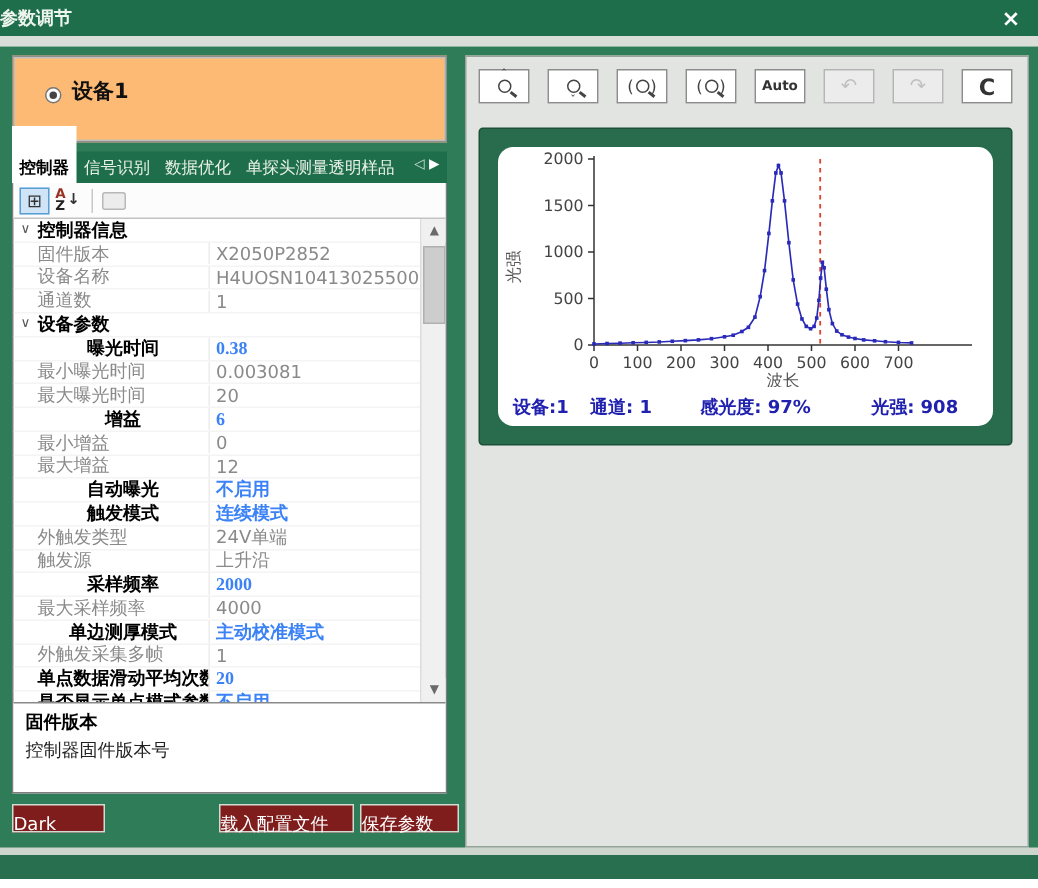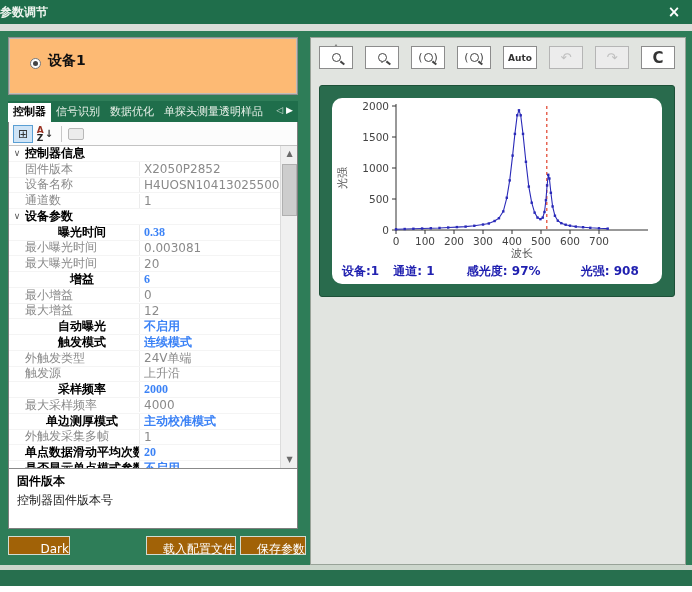--- a/index.html
+++ b/index.html
@@ -17,21 +17,21 @@
   
   .left-panel{position:absolute;left:8px;top:37px;width:290px;}
   .device-box{position:relative;width:290px;height:58px;background:#fdba74;border:1px solid #8f8f8f;
               box-shadow:inset 0 0 0 1px #c2bfb8;}
   .radio{position:absolute;left:21px;top:20px;width:11px;height:11px;border-radius:50%;
          background:#fdfdfd;border:1px solid #777;}
   .radio::after{content:"";position:absolute;left:2px;top:2px;width:5px;height:5px;border-radius:50%;background:#444;}
   .device-label{position:absolute;left:39px;top:14px;font-size:14px;font-weight:bold;color:#111;}
   
   .tabbar{margin-top:6px;height:21px;background:#1f6e4b;display:flex;align-items:flex-end;position:relative;}
-  .tab{font-size:11px;color:#e9f1e9;padding:1px 5px 3px 5px;cursor:pointer;white-space:nowrap;}
+  .tab{font-size:11px;color:#e9f1e9;padding:20px 5px 3px 5px;cursor:pointer;white-space:nowrap;}
   .tab.selected{background:#ffffff;color:#000;font-weight:bold;}
   .tab-arrows{position:absolute;right:2px;top:4px;font-size:9px;color:#ffffff;letter-spacing:3px;}
   .tab-arrows .dim{opacity:.75;}
   
   .grid-wrap{width:290px;background:#ffffff;border:1px solid #7e7e7e;border-top:none;}
   .grid-toolbar{height:24px;border-bottom:1px solid #c3c3c3;display:flex;align-items:center;padding-left:4px;background:#fcfcfc;}
   .gt-icon{width:20px;height:18px;display:flex;align-items:center;justify-content:center;margin-right:2px;
            font-size:12px;color:#333;cursor:pointer;}
   .gt-icon.selected{background:#cfe4f6;border:1px solid #5a9fd4;}
   .gt-sep{width:1px;height:16px;background:#c8c8c8;margin:0 4px;}
@@ -56,22 +56,22 @@
   .sbtn{position:absolute;left:0;width:17px;height:16px;background:#f0f0f0;color:#6a6a6a;font-size:8px;
         text-align:center;line-height:16px;cursor:pointer;}
   .sbtn.up{top:0;}  .sbtn.down{bottom:0;}
   .sthumb{position:absolute;left:1px;top:18px;width:15px;height:52px;background:#cdcdcd;border:1px solid #b0b0b0;cursor:pointer;}
   
   .desc{border-top:1px solid #8a8a8a;background:#ffffff;height:60px;padding:4px 8px;}
   .desc .dtitle{font-size:12px;font-weight:bold;color:#000;}
   .desc .dtext{font-size:12px;color:#222;margin-top:2px;}
   
   .footer-btns{position:relative;margin-top:7px;height:27px;}
-  .gbtn{position:absolute;top:0;height:19px;background:#a16207;border:1px solid #d2dcd2;color:#ffffff;
-        font-size:12px;text-align:right;line-height:25px;cursor:pointer;font-family:"DejaVu Sans",sans-serif;}
+  .gbtn{position:absolute;top:0;height:19px;background:#7f1d1d;border:1px solid #d2dcd2;color:#ffffff;
+        font-size:12px;text-align:left;line-height:25px;cursor:pointer;font-family:"DejaVu Sans",sans-serif;}
   .btn-dark{left:0;width:62px;}
   .btn-load{left:138px;width:90px;}
   .btn-save{left:232px;width:66px;}
   
   .right-panel{position:absolute;left:310px;top:37px;width:376px;height:528px;background:#e1e4e0;
                border:1px solid #98a298;}
   .chart-toolbar{position:absolute;left:8px;top:8px;right:8px;height:24px;display:flex;gap:12px;}
   .cbtn{width:34px;height:23px;background:#ffffff;border:1px solid #8c8c8c;display:flex;align-items:center;
         justify-content:center;font-size:10px;color:#333;cursor:pointer;position:relative;}
   .cbtn.disabled{background:#ececec;color:#b8b8b8;border-color:#b5b5b5;cursor:default;}

